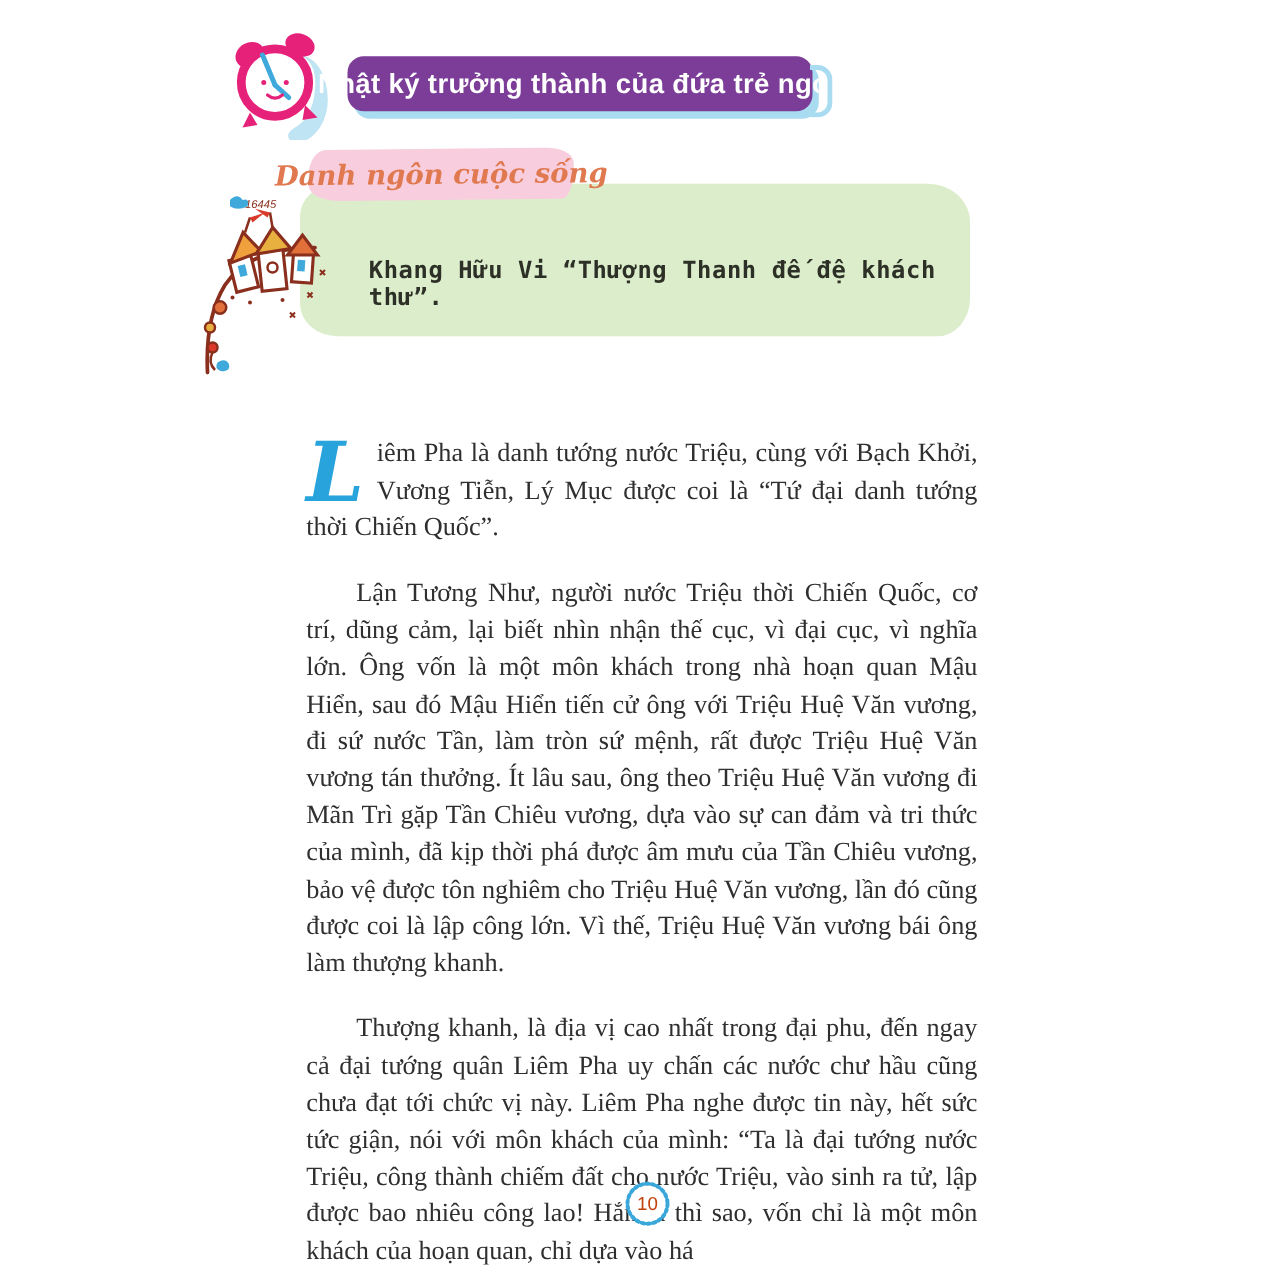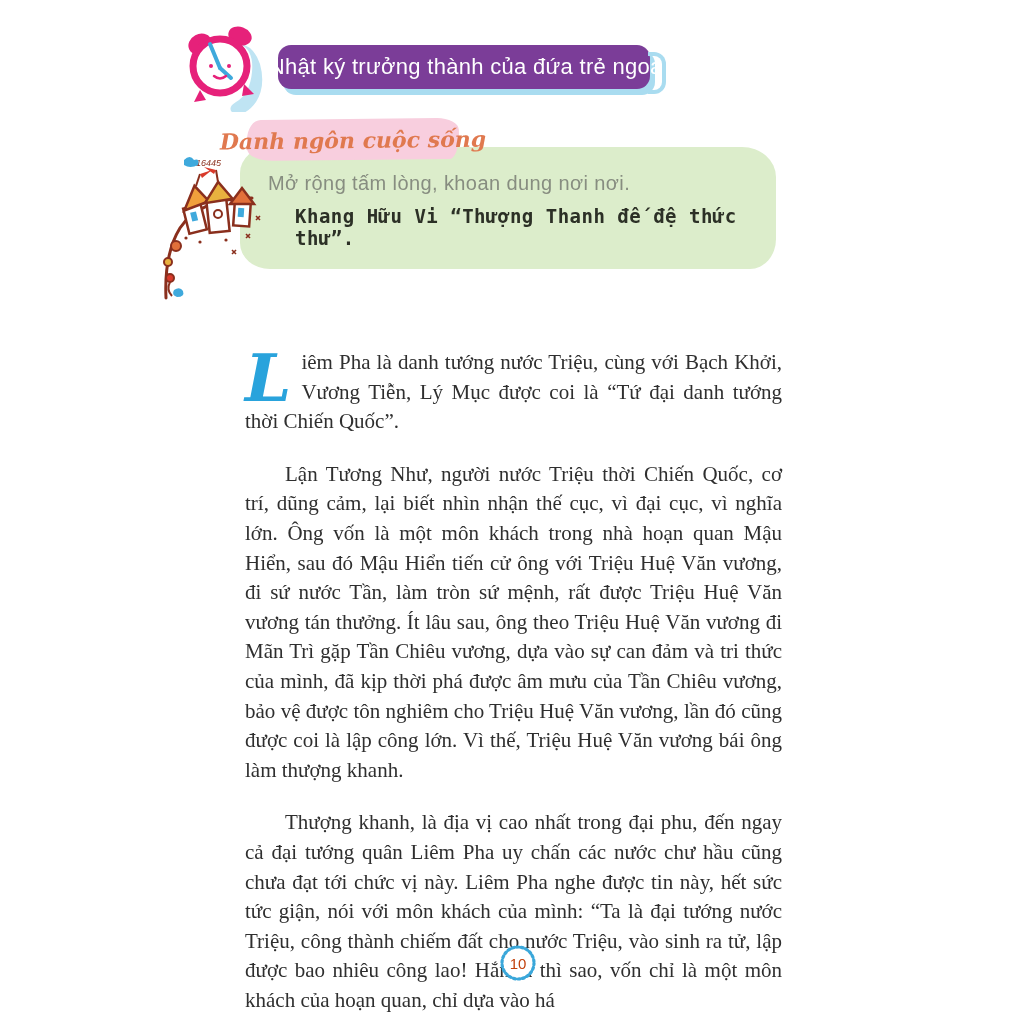--- a/index.html
+++ b/index.html
@@ -8,21 +8,21 @@
 
   
   .clock-wrap{position:absolute;left:178px;top:22px;width:96px;height:90px;}
   .banner{position:absolute;left:278px;top:45px;width:372px;height:44px;
           background:#7b3d98;border-radius:13px;
           box-shadow:5px 6px 0 0 #a9dcf0;
           display:flex;align-items:center;justify-content:center;}
   .banner-hook{position:absolute;left:648px;top:52px;width:14px;height:34px;
           border:4px solid #a9dcf0;border-left:none;border-radius:0 12px 12px 0;}
   .banner span{color:#ffffff;font-family:"Liberation Sans",sans-serif;
-          font-size:22px;font-weight:400;letter-spacing:.3px;white-space:nowrap;margin-left:16px;}
+          font-size:22px;font-weight:700;letter-spacing:.3px;white-space:nowrap;margin-left:16px;}
 
   
   .quote-label{position:absolute;left:247px;top:119px;width:212px;height:41px;
           background:#f8cede;transform:rotate(-.6deg);
           border-radius:14px 22px 10px 26px/20px 12px 24px 12px;
           display:flex;align-items:center;justify-content:center;z-index:3;}
   .quote-label span{font-family:"DejaVu Serif",serif;font-style:italic;font-weight:700;
           color:#e0794f;font-size:22px;white-space:nowrap;}
   .quote-box{position:absolute;left:240px;top:147px;width:536px;height:122px;
           background:#dcedcb;z-index:1;
@@ -81,22 +81,21 @@
 
   <div class="banner">
     <span>Nhật ký trưởng thành của đứa trẻ ngoan</span>
   </div>
   <div class="banner-hook"></div>
 
   <div class="quote-box"></div>
   <div class="quote-label">
     <span>Danh ngôn cuộc sống</span>
   </div>
-  <div class="quote-line">Mở rộng tấm lòng, khoan dung nơi nơi.</div>
-  <div class="quote-attrib">Khang Hữu Vi “Thượng Thanh đế đệ thức thư”.</div>
+  <div class="quote-attrib">Khang Hữu Vi “Thượng Thanh đế đệ khách thư”.</div>
 
   <div class="castle-wrap">
     <svg width="112" height="152" viewBox="0 0 112 152">
 
       <path d="M10 148 Q8 104 24 78 Q44 48 96 48" fill="none" stroke="#8a2f1d" stroke-width="3" stroke-linecap="round"></path>
 
       <text x="40" y="16" font-family="Liberation Sans, sans-serif" font-size="9" fill="#8a2f1d" font-style="italic">16445</text>
 
       <rect x="30" y="56" width="18" height="26" fill="#ffffff" stroke="#8a2f1d" stroke-width="2.5" transform="rotate(-14 39 69)"></rect>
       <path d="M26 58 L41 36 L52 54 Z" fill="#f0a03c" stroke="#8a2f1d" stroke-width="2.5" transform="rotate(-12 39 48)"></path>

